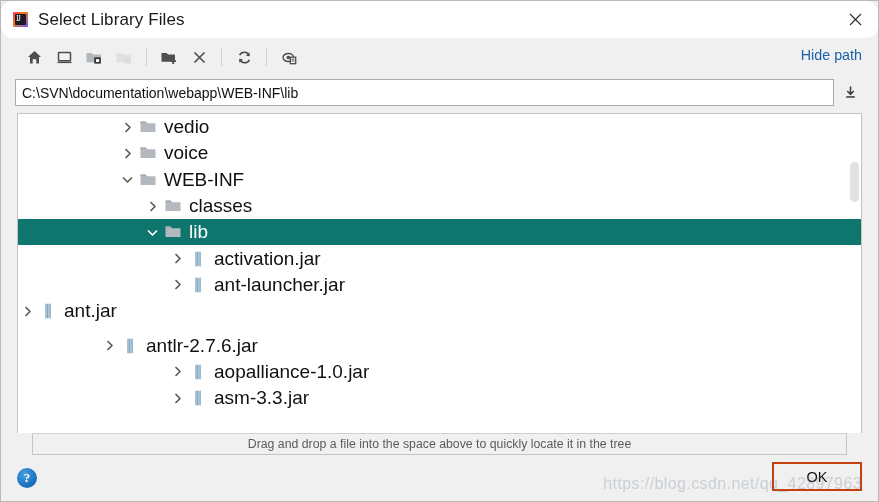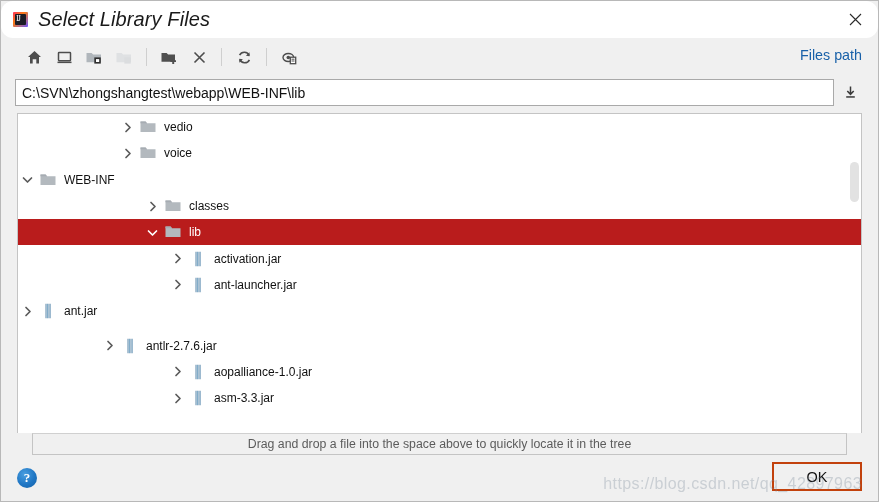--- a/index.html
+++ b/index.html
@@ -63,24 +63,23 @@
   .title-icon .ij-text {
     position: absolute;
     left: 4px; top: 2px;
     font-size: 8px;
     line-height: 12px;
     color: #ffffff;
     font-family: "Liberation Serif", serif;
     letter-spacing: -1px;
   }
   .title-text {
-    font-size: 20px;
+    font-size: 17px;
     color: #1a1a1a;
     letter-spacing: 0.1px;
-    font-style: italic;
   }
   .titlebar-close {
     position: absolute;
     right: 0; top: 0;
     width: 46px; height: 36px;
     display: flex;
     align-items: center;
     justify-content: center;
     cursor: default;
   }
@@ -185,21 +184,21 @@
     left: 0; top: 0; right: 0; bottom: 0;
     overflow: hidden;
   }
   .tree-row {
     height: 26.3px;
     display: flex;
     align-items: center;
     white-space: nowrap;
     cursor: default;
   }
-  .tree-row.selected { background: #b91c1c; }
+  .tree-row.selected { background: #0f766e; }
   .tree-row.selected .tree-label { color: #ffffff; }
   .tree-row.selected .chev path { stroke: #ffffff; }
 
   .chev {
     width: 18px;
     height: 18px;
     flex: 0 0 auto;
     display: flex;
     align-items: center;
     justify-content: center;
@@ -209,21 +208,21 @@
     width: 18px;
     height: 18px;
     flex: 0 0 auto;
     margin-right: 7px;
     margin-left: 3px;
     display: flex;
     align-items: center;
     justify-content: center;
   }
   .tree-label {
-    font-size: 12px;
+    font-size: 19px;
     color: #111111;
   }
 
   
   .vscroll {
     position: absolute;
     right: 1px;
     top: 1px;
     width: 11px;
     bottom: 1px;
@@ -398,25 +397,25 @@
 
     <div class="tb-btn">
       <svg width="18" height="17" viewBox="0 0 18 17">
         <path d="M3 8.5 A5.3 4 0 0 1 13.6 8.5 A5.3 4 0 0 1 3 8.5 Z" fill="none" stroke="#4d4d4d" stroke-width="1.4"></path>
         <circle cx="8.3" cy="8.5" r="1.8" fill="#4d4d4d"></circle>
         <rect x="10.3" y="8.2" width="5.4" height="6.5" fill="#ffffff" stroke="#4d4d4d" stroke-width="1.3"></rect>
         <path d="M11.5 10.2 L14.5 10.2 M11.5 12 L14.5 12" stroke="#4d4d4d" stroke-width="1"></path>
       </svg>
     </div>
 
-    <div class="hide-path">Files path</div>
+    <div class="hide-path">Hide path</div>
   </div>
 
   <div class="path-row">
-    <div class="path-input">C:\SVN\zhongshangtest\webapp\WEB-INF\lib</div>
+    <div class="path-input">C:\SVN\documentation\webapp\WEB-INF\lib</div>
     <div class="path-drop">
       <svg width="17" height="17" viewBox="0 0 17 17">
         <path d="M8.5 2.5 L8.5 9.5 M5.3 7 L8.5 10.3 L11.7 7" stroke="#3a3a3a" stroke-width="1.5" fill="none"></path>
         <rect x="4.2" y="12.2" width="8.6" height="1.5" fill="#3a3a3a"></rect>
       </svg>
     </div>
   </div>
 
   <div class="tree-wrap">
     <div class="tree-scroll" id="tree-scroll">
@@ -441,21 +440,21 @@
             </svg>
           </span>
           <span class="ic">
             <svg width="16" height="14" viewBox="0 0 16 14">
               <path d="M0.5 1.5 L5.6 1.5 L7 3.2 L15.5 3.2 L15.5 12 L0.5 12 Z" fill="#b3b9be"></path>
               <path d="M0.5 1.5 L5.6 1.5 L7 3.2 L0.5 3.2 Z" fill="#a6acb2"></path>
             </svg>
           </span>
           <span class="tree-label">voice</span>
         </div>
-        <div class="tree-row" style="">
+        <div class="tree-row" style="padding-left: 100px;">
           <span class="chev">
             <svg width="15" height="15" viewBox="0 0 15 15">
               <path d="M3.5,6 L7.5,10 L11.5,6" stroke="#5a5a5a" stroke-width="1.7" fill="none" stroke-linecap="round" stroke-linejoin="round"></path>
             </svg>
           </span>
           <span class="ic">
             <svg width="16" height="14" viewBox="0 0 16 14">
               <path d="M0.5 1.5 L5.6 1.5 L7 3.2 L15.5 3.2 L15.5 12 L0.5 12 Z" fill="#b3b9be"></path>
               <path d="M0.5 1.5 L5.6 1.5 L7 3.2 L0.5 3.2 Z" fill="#a6acb2"></path>
             </svg>

